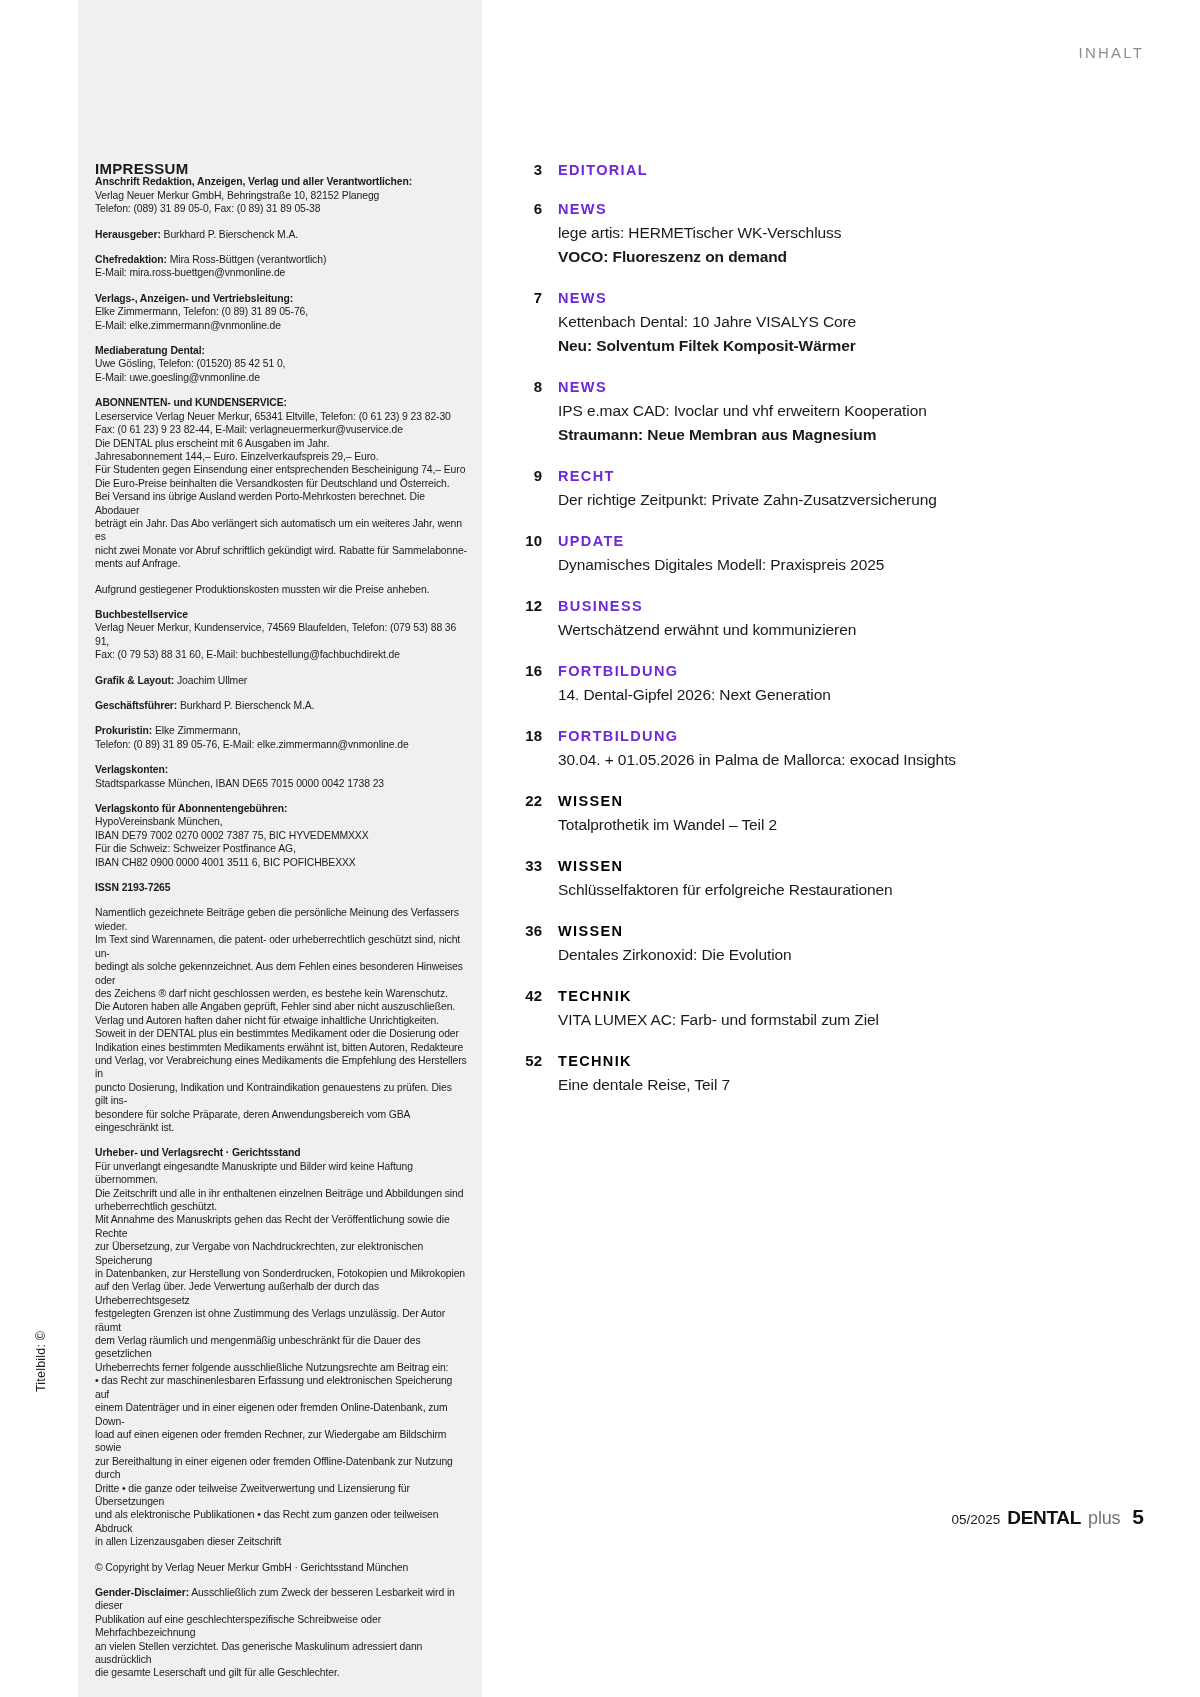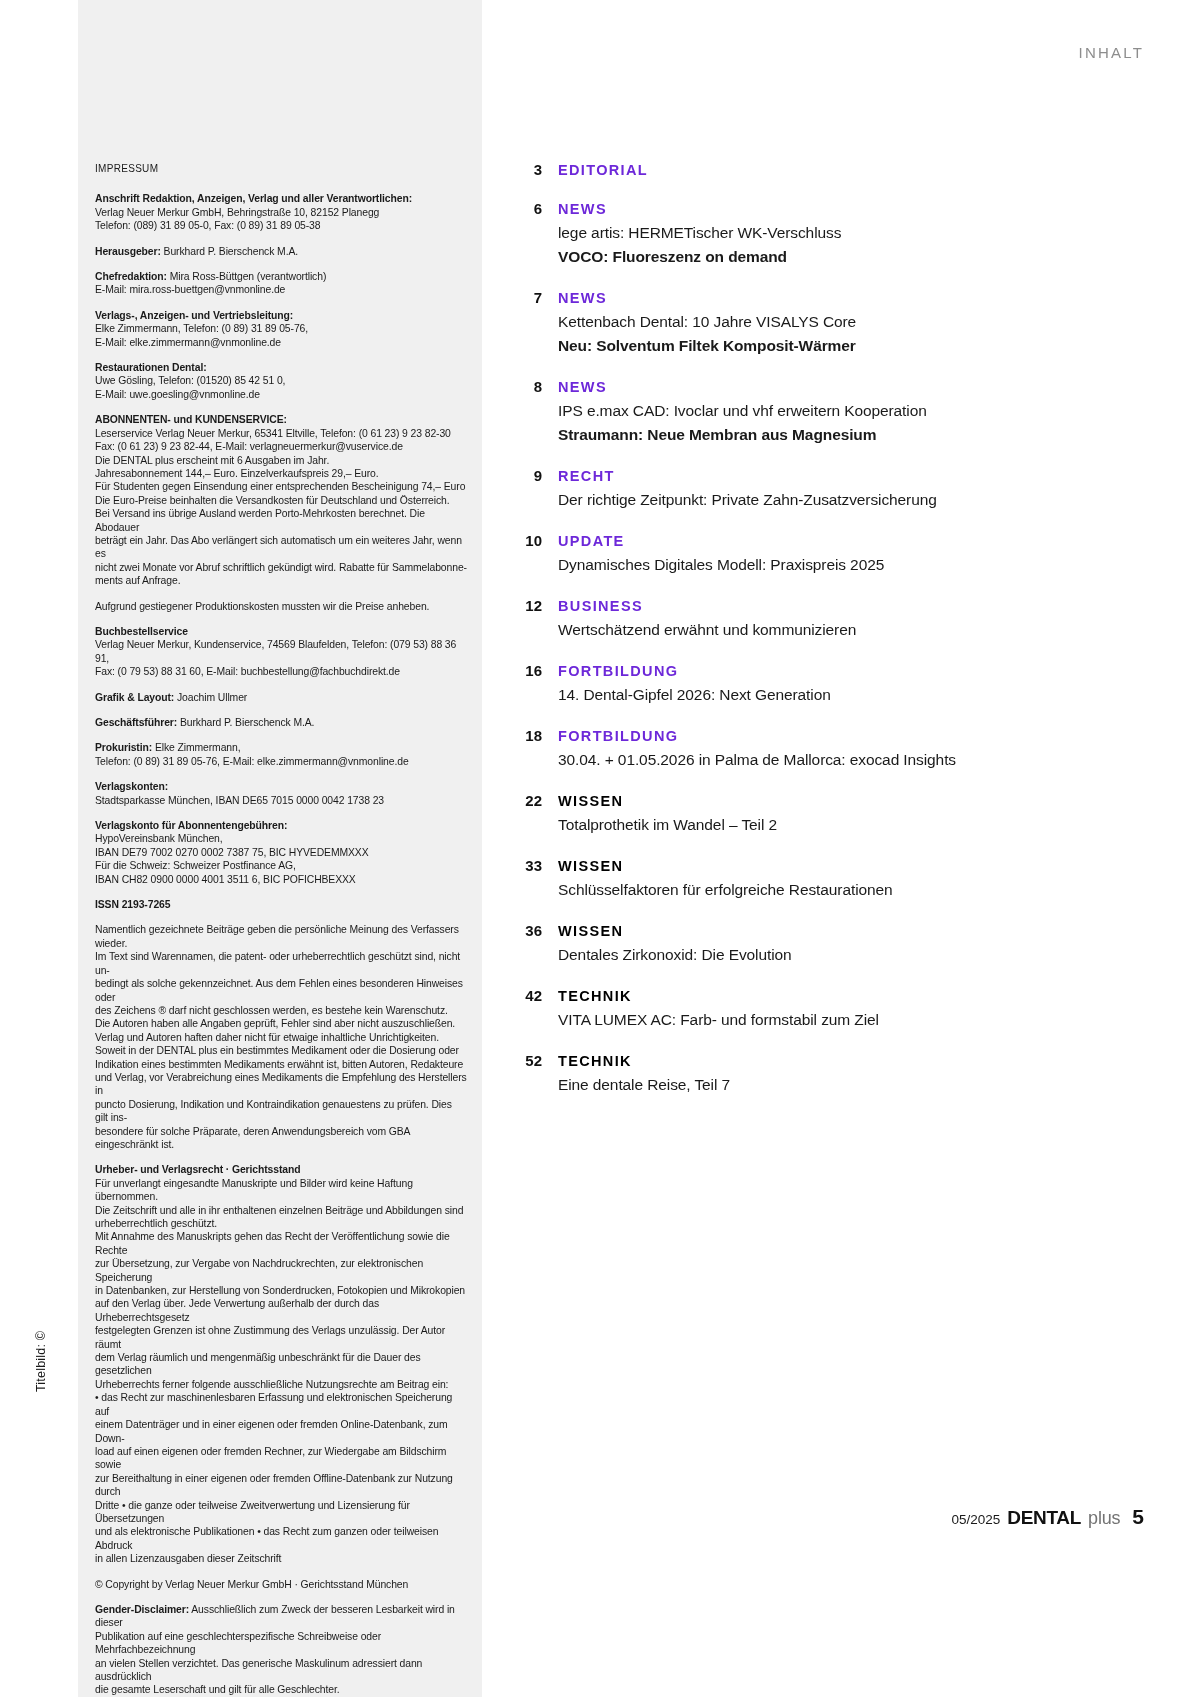--- a/index.html
+++ b/index.html
@@ -73,24 +73,23 @@
     position: absolute;
     left: 95px;
     top: 162px;
     width: 372px;
     font-size: 10.4px;
     line-height: 13.4px;
     color: #1a1a1a;
     letter-spacing: -0.1px;
   }
   .imp-title {
-    font-weight: normal;
-    font-size: 10px;
+    font-weight: bold;
+    font-size: 15px;
     letter-spacing: 0.3px;
-    margin-bottom: 17px;
   }
   .imp-block {
     margin-bottom: 12px;
   }
   .imp-h {
     font-weight: bold;
   }
   .imp-line { display: block; }
 
   
@@ -197,21 +196,21 @@
         <div class="imp-block">
           <div class="imp-line"><span class="imp-h">Chefredaktion:</span><span> Mira Ross-Büttgen (verantwortlich)</span></div>
           <div class="imp-line">E-Mail: mira.ross-buettgen@vnmonline.de</div>
         </div>
         <div class="imp-block">
           <div class="imp-h">Verlags-, Anzeigen- und Vertriebsleitung:</div>
           <div class="imp-line">Elke Zimmermann, Telefon: (0 89) 31 89 05-76,</div>
           <div class="imp-line">E-Mail: elke.zimmermann@vnmonline.de</div>
         </div>
         <div class="imp-block">
-          <div class="imp-h">Restaurationen Dental:</div>
+          <div class="imp-h">Mediaberatung Dental:</div>
           <div class="imp-line">Uwe Gösling, Telefon: (01520) 85 42 51 0,</div>
           <div class="imp-line">E-Mail: uwe.goesling@vnmonline.de</div>
         </div>
         <div class="imp-block">
           <div class="imp-h">ABONNENTEN- und KUNDENSERVICE:</div>
           <div class="imp-line">Leserservice Verlag Neuer Merkur, 65341 Eltville, Telefon: (0 61 23) 9 23 82-30</div>
           <div class="imp-line">Fax: (0 61 23) 9 23 82-44, E-Mail: verlagneuermerkur@vuservice.de</div>
           <div class="imp-line">Die DENTAL plus erscheint mit 6 Ausgaben im Jahr.</div>
           <div class="imp-line">Jahresabonnement 144,– Euro. Einzelverkaufspreis 29,– Euro.</div>
           <div class="imp-line">Für Studenten gegen Einsendung einer entsprechenden Bescheinigung 74,– Euro</div>

